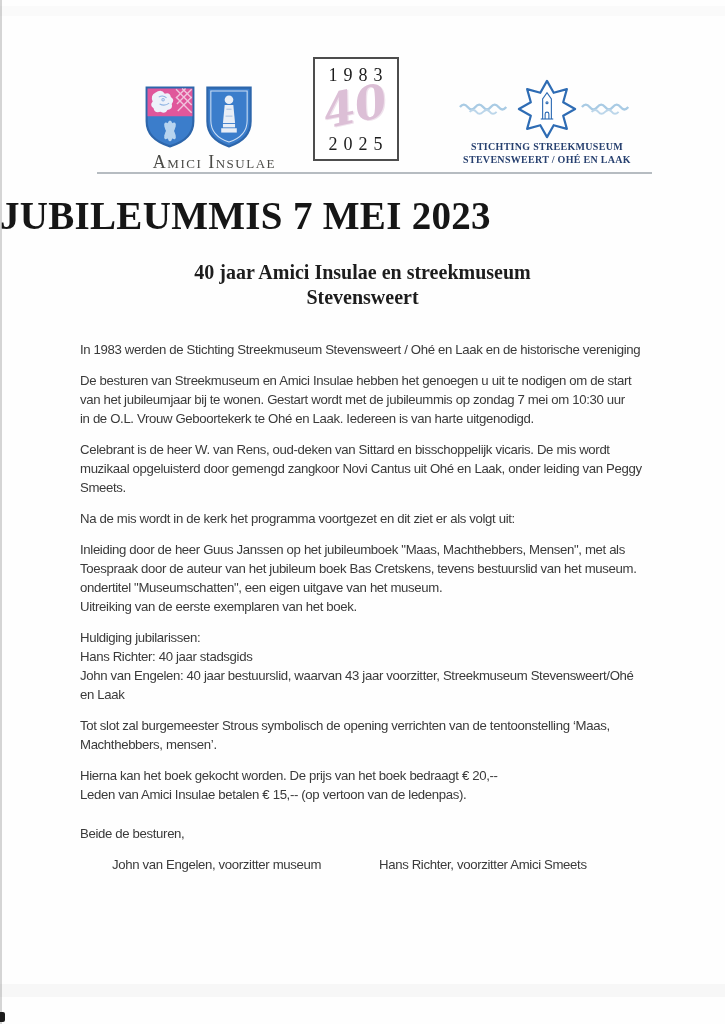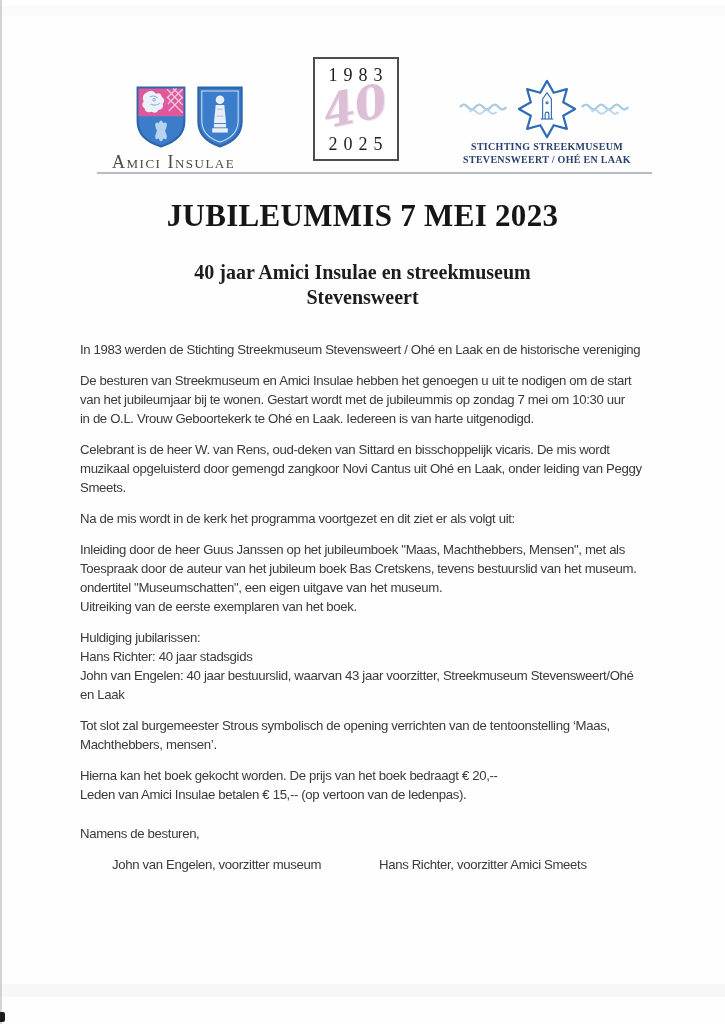--- a/index.html
+++ b/index.html
@@ -10,21 +10,21 @@
   }
   
   .edge-left{position:absolute;left:0;top:0;width:2px;height:1024px;background:rgba(90,90,90,.25);}
   .corner-mark{position:absolute;left:0;top:1012px;width:5px;height:10px;background:#1c1c1c;border-radius:0 2px 2px 0;}
   .noise-band{position:absolute;left:0;right:0;background:rgba(125,125,125,.05);pointer-events:none;}
   .nb1{top:984px;height:13px;}
   .nb2{top:6px;height:10px;background:rgba(125,125,125,.03);}
 
   
   .header{position:relative;margin:52px 80px 0;height:120px;}
-  .logo-left{position:absolute;left:32px;top:33px;width:155px;text-align:left;}
+  .logo-left{position:absolute;left:41px;top:33px;width:155px;text-align:right;}
   .shields{display:flex;justify-content:center;align-items:flex-start;gap:7px;height:64px;}
   .amici-caption{
     margin-top:3px;font-family:"Liberation Serif",serif;font-variant:small-caps;
     font-size:18px;letter-spacing:1.5px;color:#4b4b47;white-space:nowrap;
   }
   .badge{
     position:absolute;left:50%;top:5px;transform:translateX(-50%);margin-left:-7px;
     width:86px;height:104px;border:2px solid #4d4d4d;background:#fff;
     display:flex;flex-direction:column;justify-content:space-between;align-items:center;
     box-sizing:border-box;
@@ -42,23 +42,23 @@
   .logo-right{position:absolute;right:0;top:26px;width:196px;text-align:center;}
   .emblem-row{display:flex;align-items:center;justify-content:center;gap:3px;height:62px;}
   .museum-caption{
     font-family:"Liberation Serif",serif;font-weight:700;
     font-size:10px;line-height:13px;letter-spacing:.3px;color:#27406f;white-space:nowrap;
   }
   .divider{height:0;border-top:2px solid #b6bcc1;margin:0 73px 0 97px;}
 
   
   .title{
-    margin:22px 0 0;text-align:center;
+    margin:22px 0 0;
     font-family:"Liberation Serif",serif;font-weight:700;
-    font-size:31px;line-height:40px;letter-spacing:.3px;color:#161616;
+    font-size:39px;line-height:40px;letter-spacing:.3px;color:#161616;
   }
   .subtitle{
     margin:24px 0 0;text-align:center;
     font-family:"Liberation Serif",serif;font-weight:700;
     font-size:20px;line-height:25px;color:#1d1d1d;
   }
 
   
   .body-text{margin:30px 80px 0;font-size:13.2px;line-height:19px;letter-spacing:-.35px;color:#3a3a3a;}
   .para{margin:0 0 12px;}
@@ -197,21 +197,21 @@
       </div>
       <div class="para">
         <div class="line">Tot slot zal burgemeester Strous symbolisch de opening verrichten van de tentoonstelling ‘Maas,</div>
         <div class="line">Machthebbers, mensen’.</div>
       </div>
       <div class="para gap-large">
         <div class="line">Hierna kan het boek gekocht worden. De prijs van het boek bedraagt € 20,--</div>
         <div class="line">Leden van Amici Insulae betalen € 15,-- (op vertoon van de ledenpas).</div>
       </div>
       <div class="para">
-        <div class="line">Namens de besturen,</div>
+        <div class="line">Beide de besturen,</div>
       </div>
     </div>
 
   <div class="signatures">
     <div class="sig-left">John van Engelen, voorzitter museum</div>
     <div class="sig-right">Hans Richter, voorzitter Amici Smeets</div>
   </div>
 
 </div>
 

